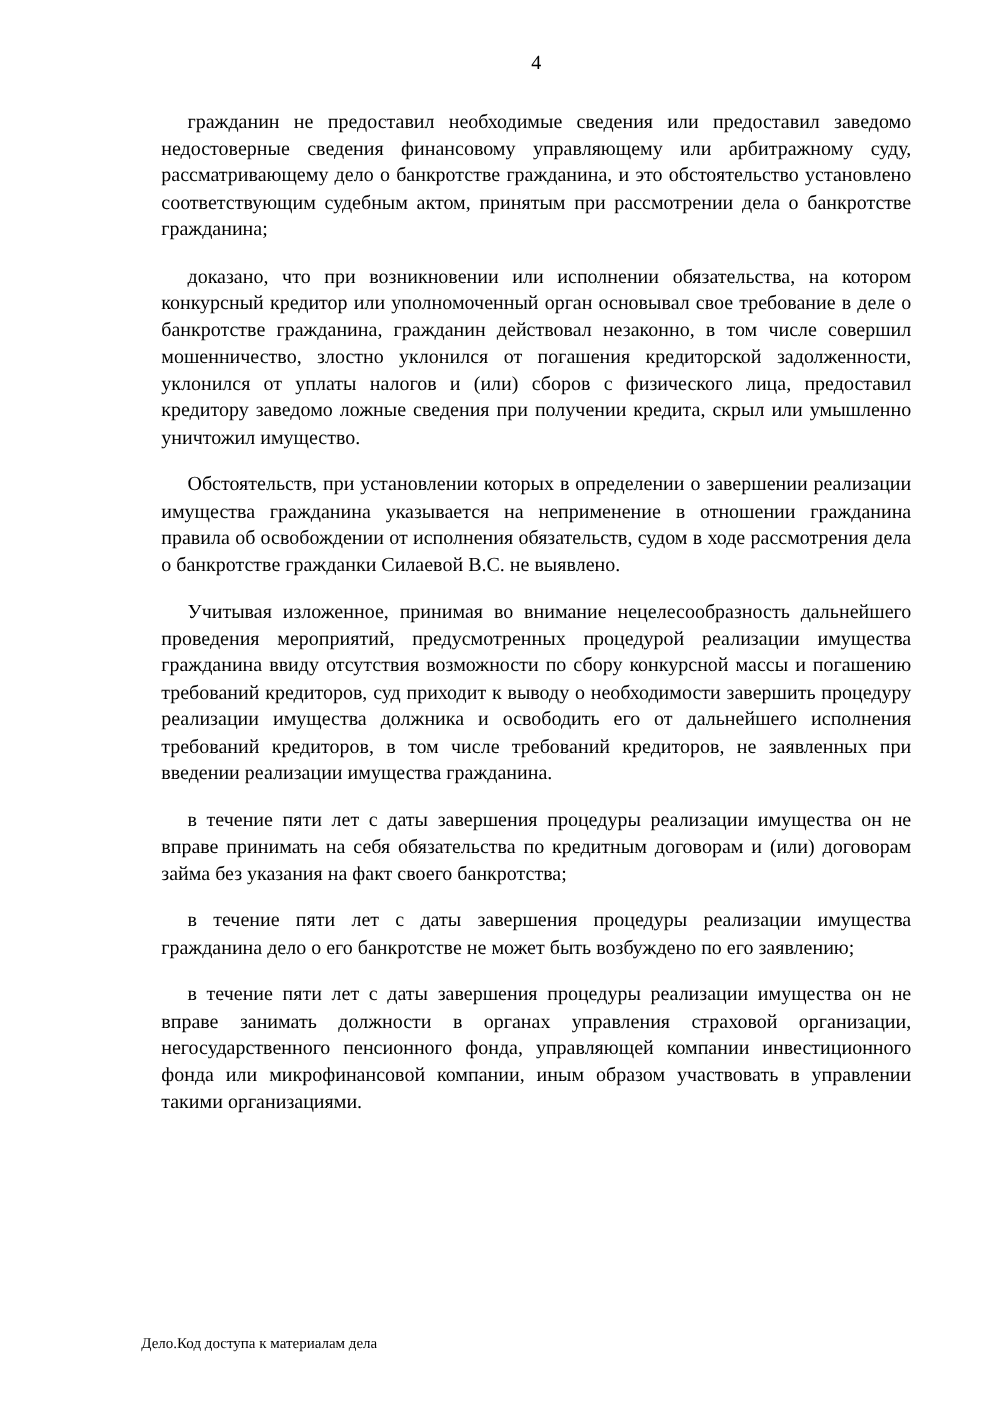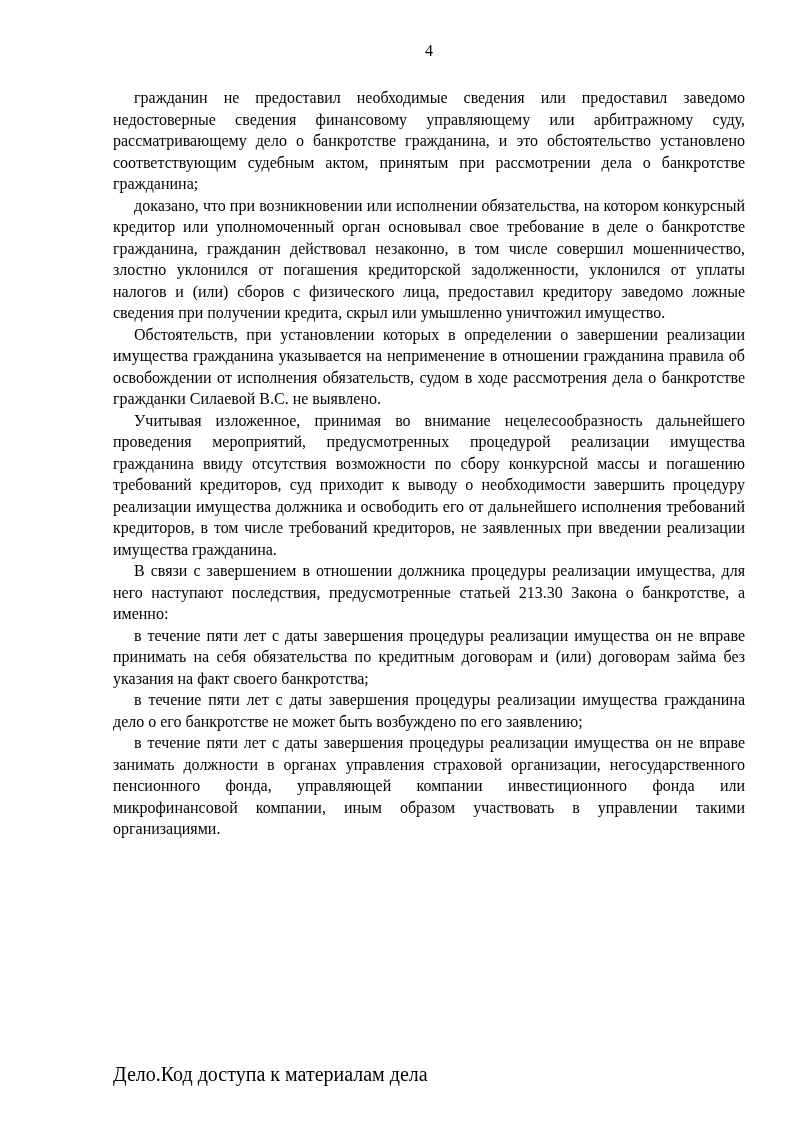--- a/index.html
+++ b/index.html
@@ -21,47 +21,46 @@
     top: 40px;
     width: 632px;
   }
   .page-number {
     text-align: center;
     font-size: 16px;
     line-height: 21px;
     margin-bottom: 26px;
   }
   .body-text p {
-    margin: 0;
+    margin: 16px;
     padding: 0;
     font-size: 16px;
     line-height: 21.5px;
     text-align: justify;
     text-align-last: left;
     text-indent: 21px;
   }
   .doc-footer {
     position: absolute;
     left: 113px;
     top: 1064px;
-    font-size: 20px;
+    font-size: 12px;
     line-height: 21px;
     white-space: nowrap;
   }
 </style>
 </head>
 <body>
 
 <div class="page-content">
   <div class="page-number">4</div>
   <div class="body-text">
     <p>гражданин не предоставил необходимые сведения или предоставил заведомо недостоверные сведения финансовому управляющему или арбитражному суду, рассматривающему дело о банкротстве гражданина, и это обстоятельство установлено соответствующим судебным актом, принятым при рассмотрении дела о банкротстве гражданина;</p>
     <p>доказано, что при возникновении или исполнении обязательства, на котором конкурсный кредитор или уполномоченный орган основывал свое требование в деле о банкротстве гражданина, гражданин действовал незаконно, в том числе совершил мошенничество, злостно уклонился от погашения кредиторской задолженности, уклонился от уплаты налогов и (или) сборов с физического лица, предоставил кредитору заведомо ложные сведения при получении кредита, скрыл или умышленно уничтожил имущество.</p>
     <p>Обстоятельств, при установлении которых в определении о завершении реализации имущества гражданина указывается на неприменение в отношении гражданина правила об освобождении от исполнения обязательств, судом в ходе рассмотрения дела о банкротстве гражданки Силаевой В.С. не выявлено.</p>
     <p>Учитывая изложенное, принимая во внимание нецелесообразность дальнейшего проведения мероприятий, предусмотренных процедурой реализации имущества гражданина ввиду отсутствия возможности по сбору конкурсной массы и погашению требований кредиторов, суд приходит к выводу о необходимости завершить процедуру реализации имущества должника и освободить его от дальнейшего исполнения требований кредиторов, в том числе требований кредиторов, не заявленных при введении реализации имущества гражданина.</p>
-    <p>В связи с завершением в отношении должника процедуры реализации имущества, для него наступают последствия, предусмотренные статьей 213.30 Закона о банкротстве, а именно:</p>
     <p>в течение пяти лет с даты завершения процедуры реализации имущества он не вправе принимать на себя обязательства по кредитным договорам и (или) договорам займа без указания на факт своего банкротства;</p>
     <p>в течение пяти лет с даты завершения процедуры реализации имущества гражданина дело о его банкротстве не может быть возбуждено по его заявлению;</p>
     <p>в течение пяти лет с даты завершения процедуры реализации имущества он не вправе занимать должности в органах управления страховой организации, негосударственного пенсионного фонда, управляющей компании инвестиционного фонда или микрофинансовой компании, иным образом участвовать в управлении такими организациями.</p>
   </div>
 </div>
 
 <div class="doc-footer">Дело.Код доступа к материалам дела</div>
 
 </body></html>

